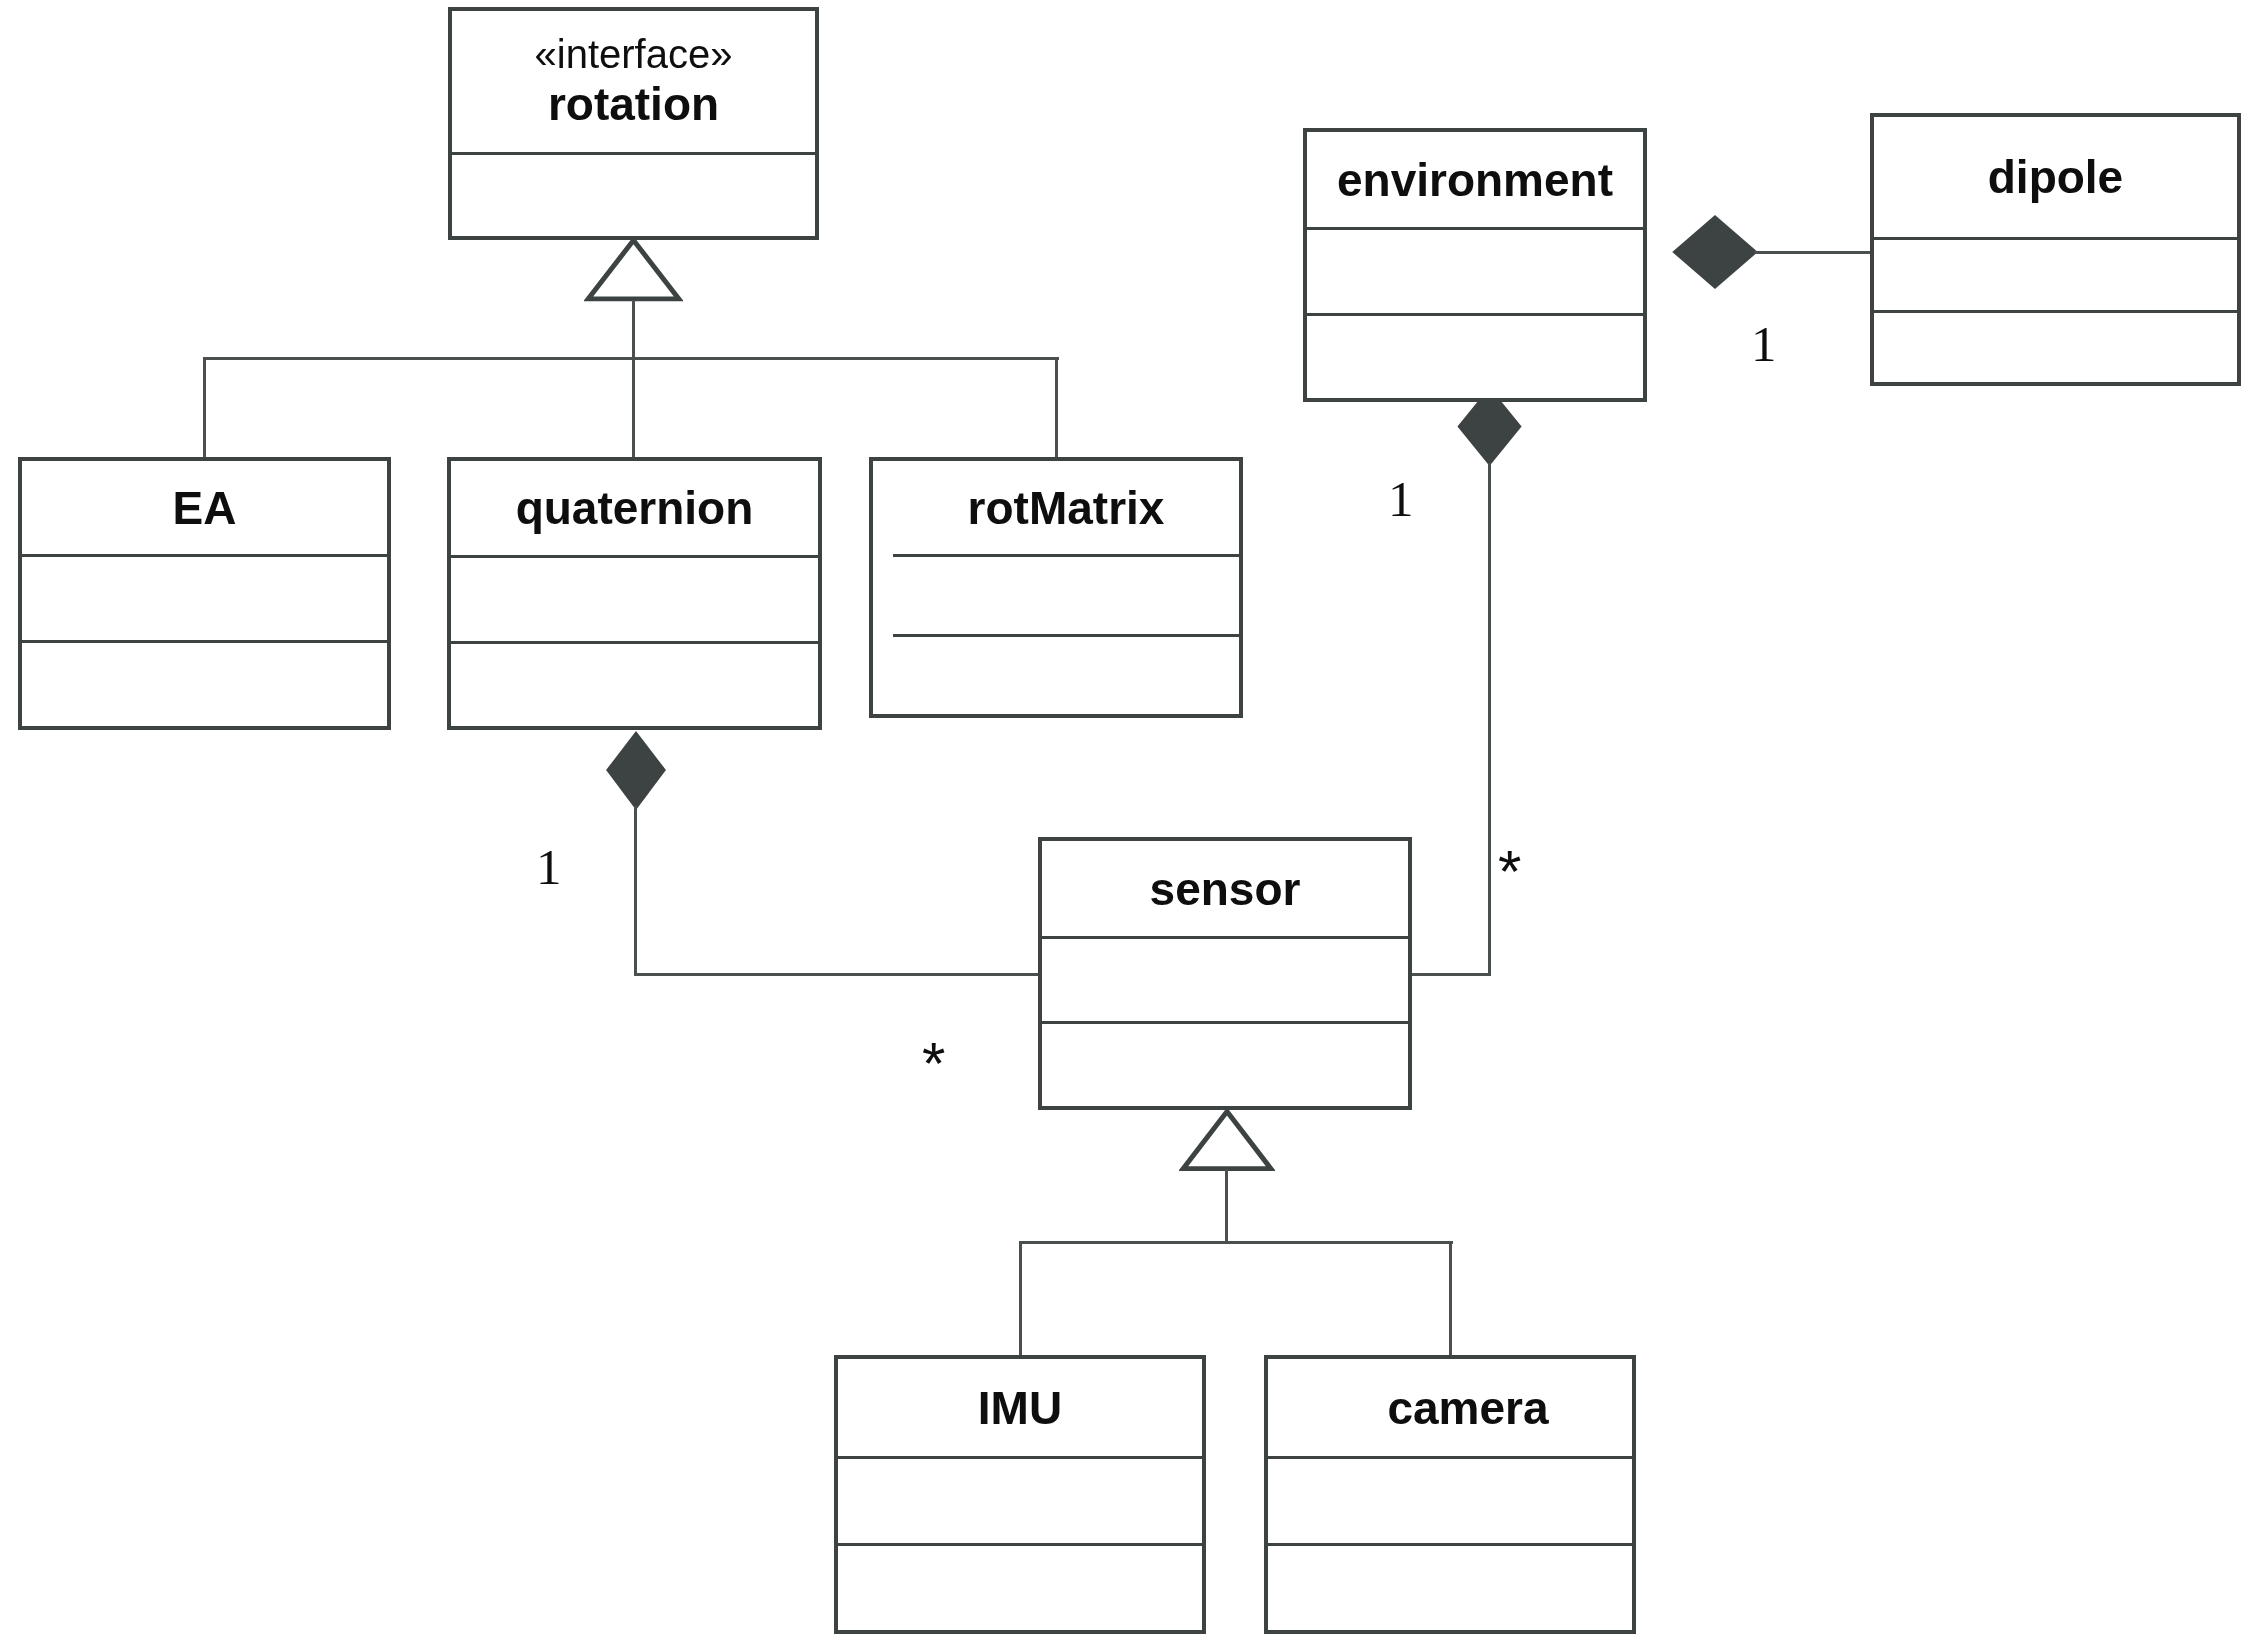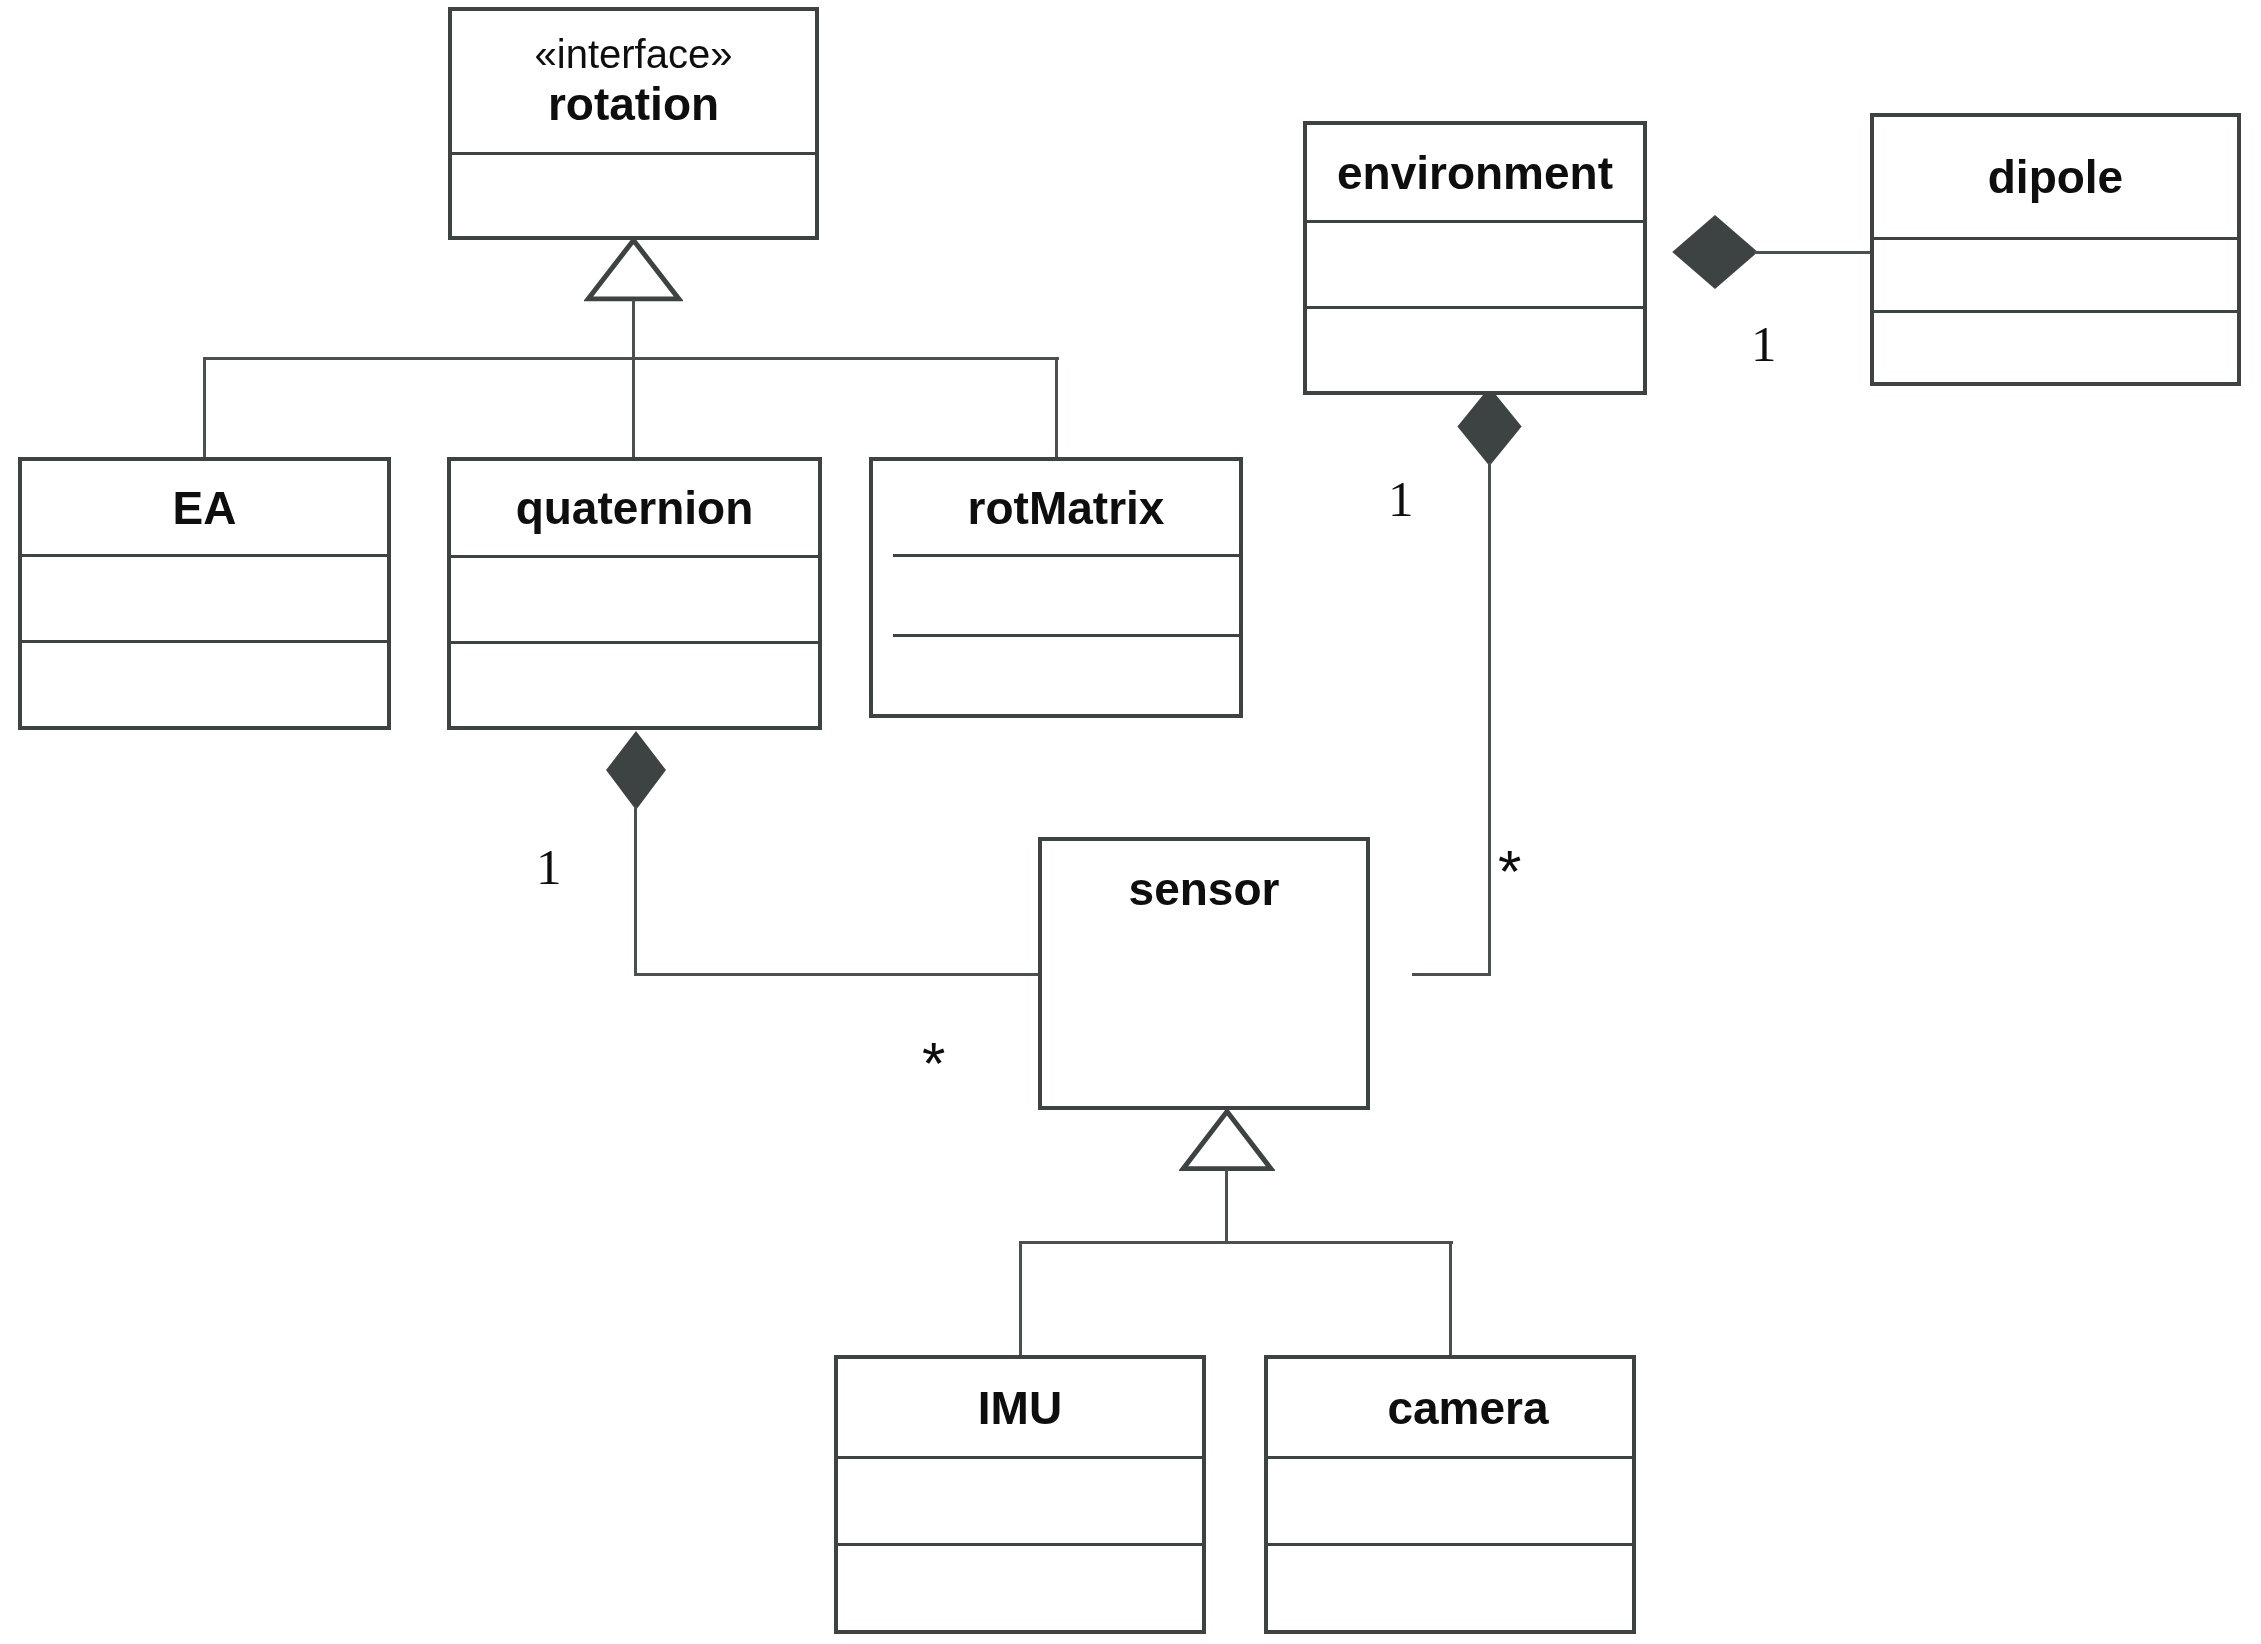--- a/index.html
+++ b/index.html
@@ -126,33 +126,33 @@
     <div class="comp"></div>
     <div class="comp"></div>
   </div>
 
   <div class="cls" style="left:869px;top:457px;width:374px;height:261px;padding-left:20px;">
     <div class="title" style="height:93px;">rotMatrix</div>
     <div class="comp"></div>
     <div class="comp"></div>
   </div>
 
-  <div class="cls" style="left:1303px;top:121px;width:344px;height:274px;">
+  <div class="cls" style="left:1303px;top:128px;width:344px;height:274px;">
     <div class="title" style="height:95px;">environment</div>
     <div class="comp"></div>
     <div class="comp"></div>
   </div>
 
   <div class="cls" style="left:1870px;top:113px;width:371px;height:273px;">
     <div class="title" style="height:120px;">dipole</div>
     <div class="comp"></div>
     <div class="comp"></div>
   </div>
 
-  <div class="cls" style="left:1038px;top:837px;width:332px;height:273px;align-items:center;">
+  <div class="cls" style="left:1038px;top:837px;width:374px;height:273px;">
     <div class="title" style="height:95px;">sensor</div>
     <div class="comp"></div>
     <div class="comp"></div>
   </div>
 
   <div class="cls" style="left:834px;top:1355px;width:372px;height:279px;">
     <div class="title" style="height:97px;">IMU</div>
     <div class="comp"></div>
     <div class="comp"></div>
   </div>

